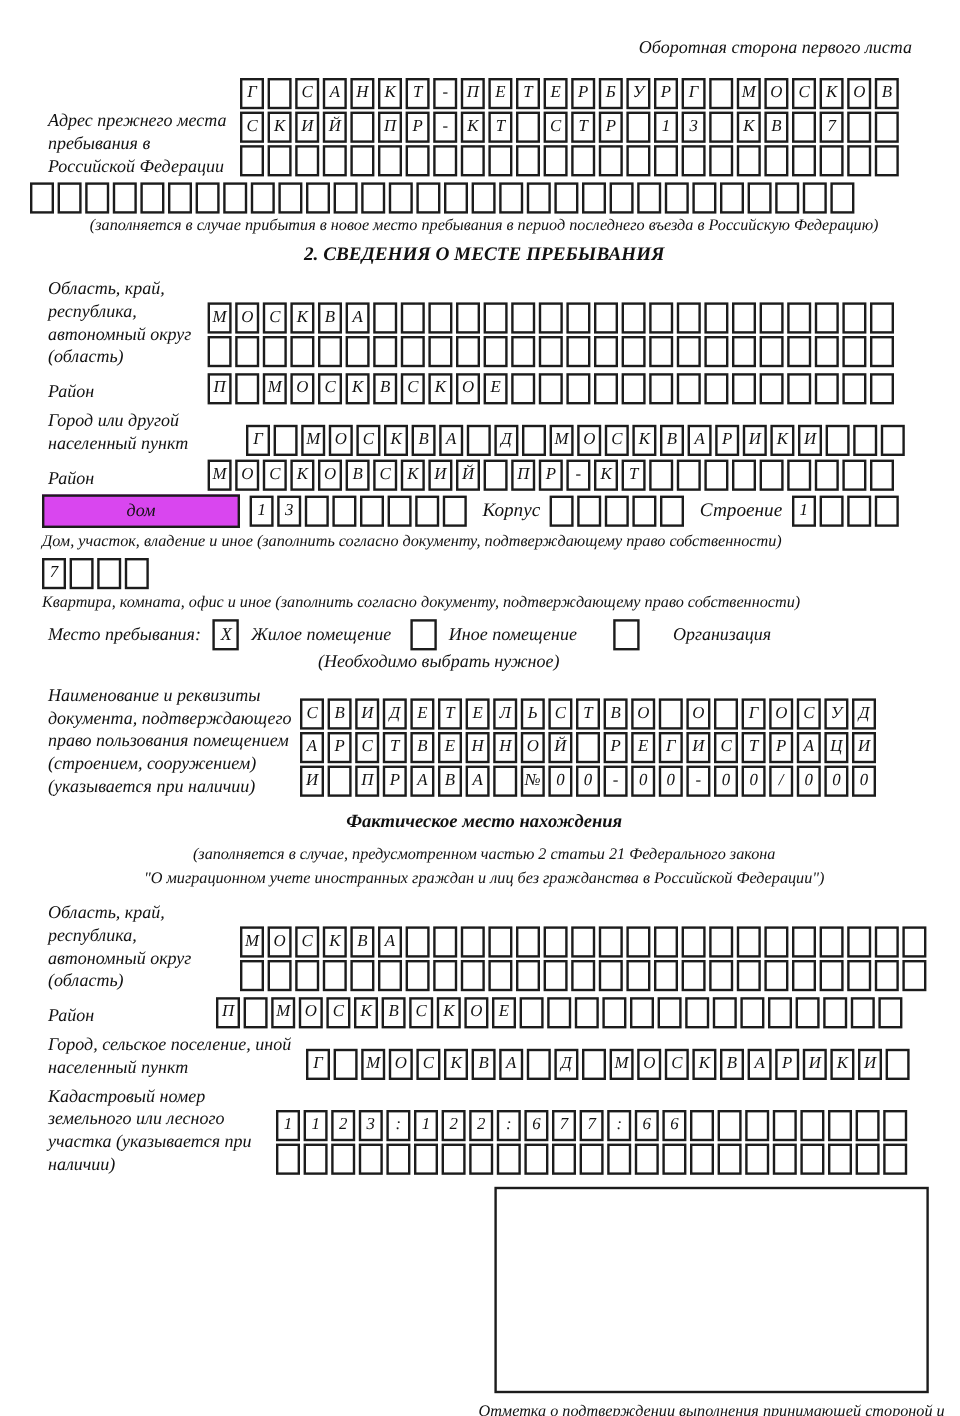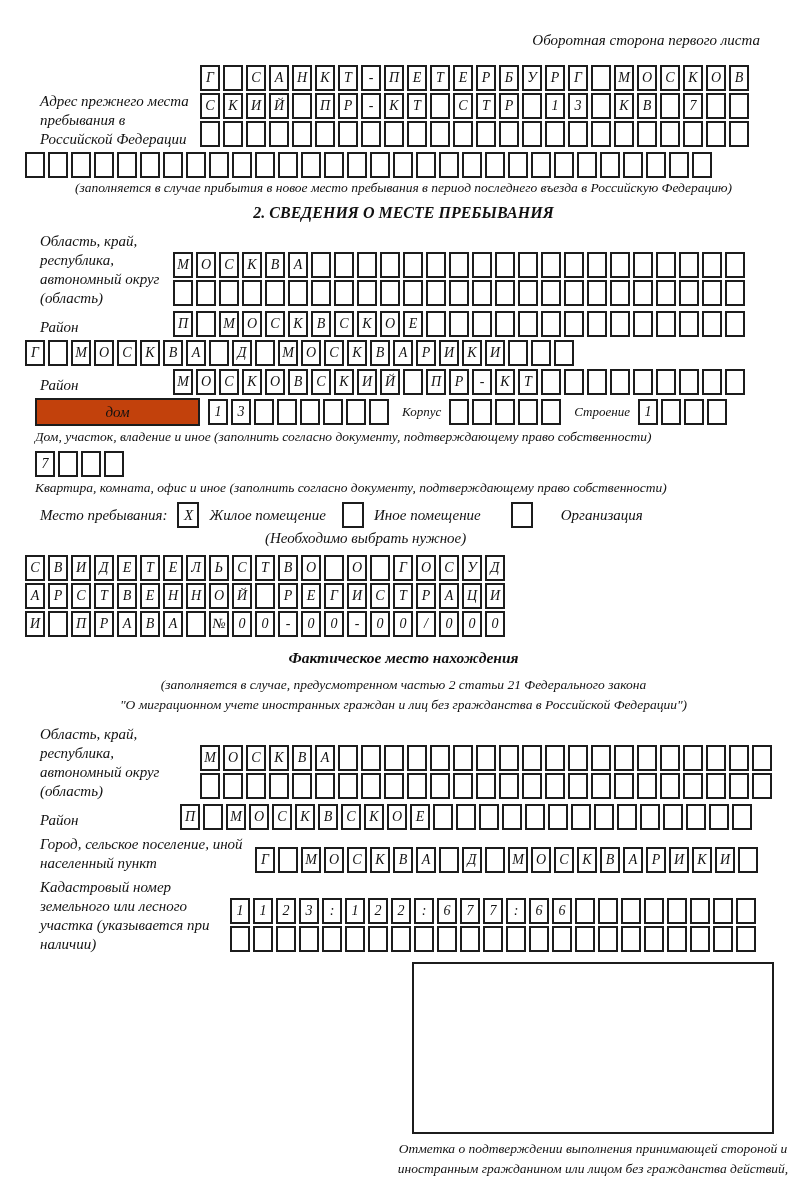--- a/index.html
+++ b/index.html
@@ -26,27 +26,27 @@
     font-size:14px;line-height:1;
   }
   .fullrow{margin:2px 0 2px 0;}
 
   .caption{font-size:13.5px;margin:2px 0 6px 0;}
   .caption.center{text-align:center;white-space:nowrap;}
   .caption.left{margin-left:10px;}
   .sec-title{text-align:center;font-weight:bold;font-size:16px;margin:8px 0 8px 0;}
 
   .widebox{
-    box-sizing:border-box;border:2px solid #1c1c1c;height:28px;background:#c2410c;
+    box-sizing:border-box;border:2px solid #1c1c1c;height:28px;background:#d946ef;
     display:flex;align-items:center;justify-content:center;font-size:15px;
   }
   .dom-row{margin-left:10px;align-items:center;}
   .dom-box{flex:0 0 165px;margin-right:8px;}
   .kv-box{flex:0 0 195px;margin-right:8px;}
-  .seg-label{padding:0 8px 0 10px;font-size:13px;}
+  .seg-label{padding:0 8px 0 10px;font-size:16px;}
 
   .mesto-row{display:flex;align-items:center;margin:6px 0 2px 15px;}
   .cb{
     box-sizing:border-box;width:22px;height:26px;border:2px solid #1c1c1c;background:#fff;
     display:flex;align-items:center;justify-content:center;font-size:15px;
   }
   .mesto-row .lbl{margin-right:10px;}
   .mesto-row .opt{margin:0 16px 0 10px;}
   .mesto-note{font-size:15px;margin:2px 0 8px 240px;}
 
@@ -271,20 +271,21 @@
         <span class="cell">&nbsp;</span>
         <span class="cell">&nbsp;</span>
         <span class="cell">&nbsp;</span>
         <span class="cell">&nbsp;</span>
         <span class="cell">&nbsp;</span>
         <span class="cell">&nbsp;</span>
       </div>
   </div>
 
   <div class="frow">
+    <div class="flabel w180">Город или другой населенный пункт</div>
     <div class="cells">
         <span class="cell">Г</span>
         <span class="cell">&nbsp;</span>
         <span class="cell">М</span>
         <span class="cell">О</span>
         <span class="cell">С</span>
         <span class="cell">К</span>
         <span class="cell">В</span>
         <span class="cell">А</span>
         <span class="cell">&nbsp;</span>
@@ -382,20 +383,21 @@
     <span class="cb">X</span>
     <span class="opt">Жилое помещение</span>
     <span class="cb"></span>
     <span class="opt">Иное помещение</span>
     <span class="cb" style="margin-left:14px;"></span>
     <span class="opt" style="margin-left:28px;">Организация</span>
   </div>
   <div class="mesto-note">(Необходимо выбрать нужное)</div>
 
   <div class="frow">
+    <div class="flabel w225">Наименование и реквизиты документа, подтверждающего право пользования помещением (строением, сооружением) (указывается при наличии)</div>
     <div class="rows">
       <div class="cells cellrow">
           <span class="cell">С</span>
           <span class="cell">В</span>
           <span class="cell">И</span>
           <span class="cell">Д</span>
           <span class="cell">Е</span>
           <span class="cell">Т</span>
           <span class="cell">Е</span>
           <span class="cell">Л</span>

